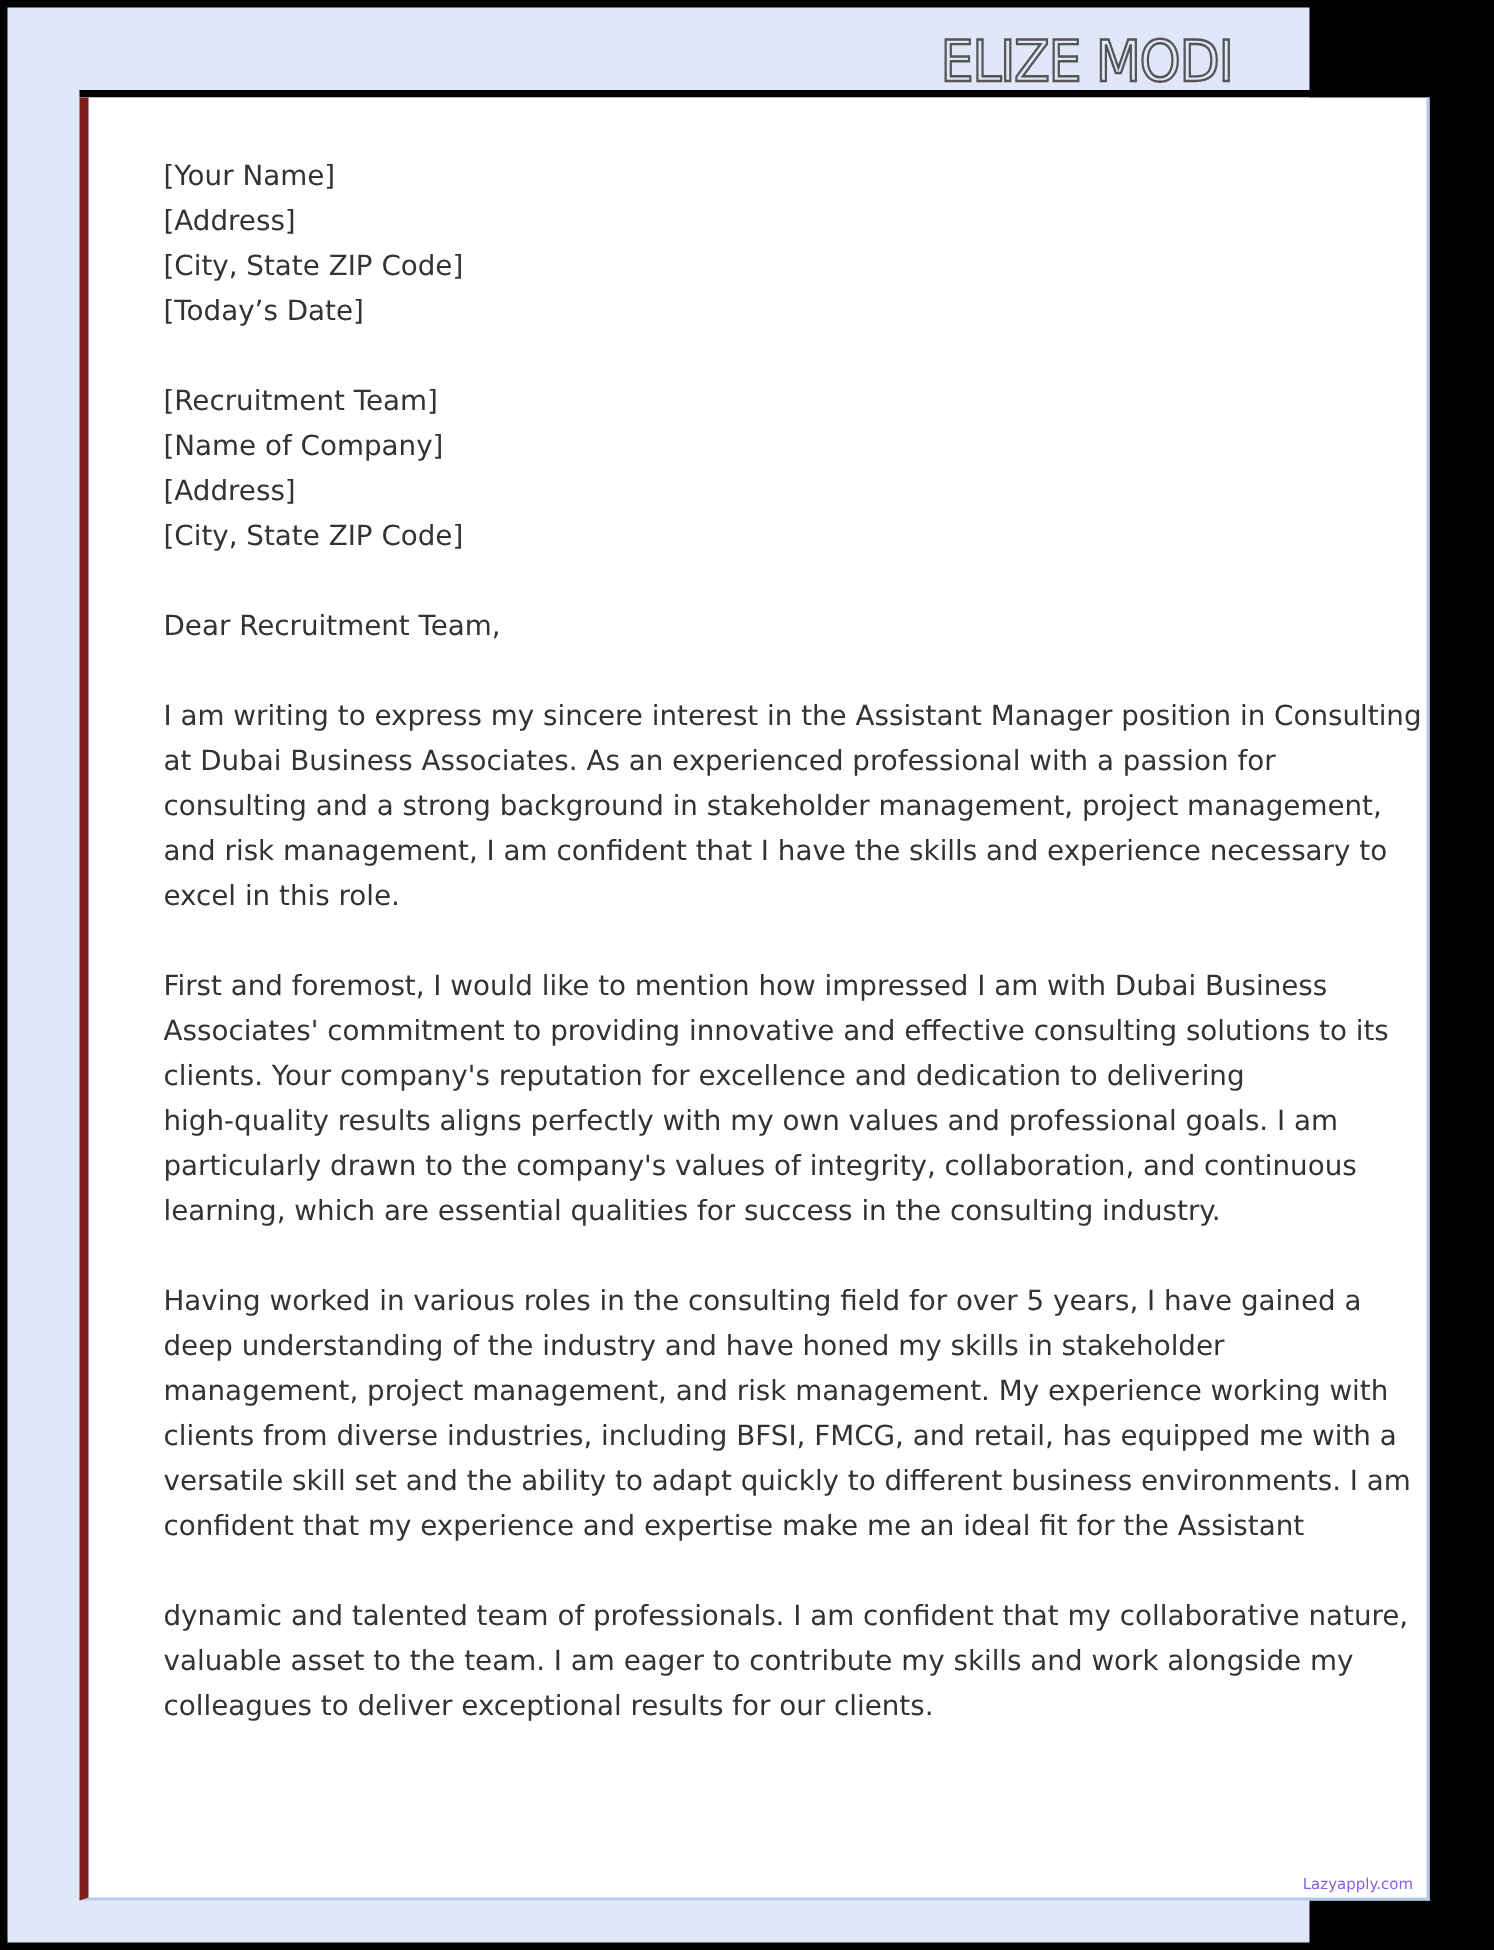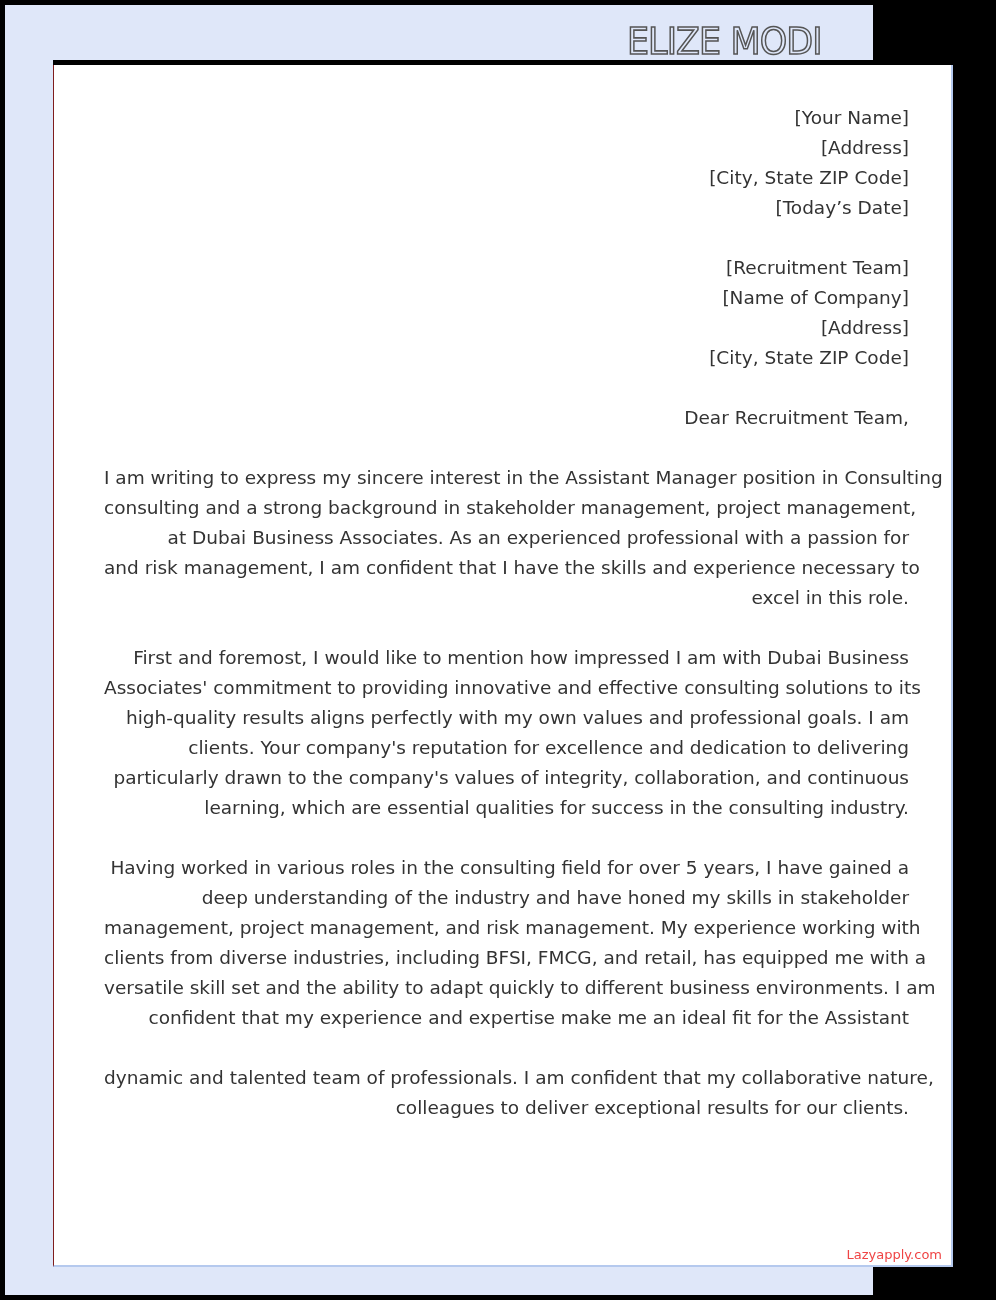--- a/index.html
+++ b/index.html
@@ -33,42 +33,41 @@
       position: absolute;
       left: 48px; top: 55px;
       width: 900px; height: 5px;
       background: #000;
     }
     .page {
       position: absolute;
       left: 48px; top: 60px;
       width: 900px; height: 1202px;
       background: #fff;
-      border-left: 1px solid #7f1d1d;
+      border-left: 6px solid #7f1d1d;
       border-right: 2px solid #b5c9ee;
       border-bottom: 2px solid #b5c9ee;
       overflow: hidden;
-      text-align: right;
     }
     .content {
       position: absolute;
       left: 50px; top: 38px;
       width: 805px;
       font-size: 18.5px;
       line-height: 30px;
       color: #333;
     }
     .block { margin-bottom: 30px; }
     .line { display: block; white-space: nowrap; }
     .para { margin-bottom: 30px; }
     .watermark {
       position: absolute;
       right: 9px; bottom: 3px;
-      font-size: 13px;
-      color: #ef4444;
+      font-size: 10px;
+      color: #8b5cf6;
       background: #fff;
       padding-left: 4px;
     }
   </style>
 </head>
 <body>
 
 <div class="frame">
   <div class="name">ELIZE MODI</div>
   <div class="top-rule"></div>
@@ -89,45 +88,46 @@
         <span class="line">[Address]</span>
         <span class="line">[City, State ZIP Code]</span>
       </div>
 
       <div class="block">
         <span class="line">Dear Recruitment Team,</span>
       </div>
 
       <div class="para">
         <span class="line">I am writing to express my sincere interest in the Assistant Manager position in Consulting</span>
+        <span class="line">at Dubai Business Associates. As an experienced professional with a passion for</span>
         <span class="line">consulting and a strong background in stakeholder management, project management,</span>
-        <span class="line">at Dubai Business Associates. As an experienced professional with a passion for</span>
         <span class="line">and risk management, I am confident that I have the skills and experience necessary to</span>
         <span class="line">excel in this role.</span>
       </div>
 
       <div class="para">
         <span class="line">First and foremost, I would like to mention how impressed I am with Dubai Business</span>
         <span class="line">Associates' commitment to providing innovative and effective consulting solutions to its</span>
+        <span class="line">clients. Your company's reputation for excellence and dedication to delivering</span>
         <span class="line">high-quality results aligns perfectly with my own values and professional goals. I am</span>
-        <span class="line">clients. Your company's reputation for excellence and dedication to delivering</span>
         <span class="line">particularly drawn to the company's values of integrity, collaboration, and continuous</span>
         <span class="line">learning, which are essential qualities for success in the consulting industry.</span>
       </div>
 
       <div class="para">
         <span class="line">Having worked in various roles in the consulting field for over 5 years, I have gained a</span>
         <span class="line">deep understanding of the industry and have honed my skills in stakeholder</span>
         <span class="line">management, project management, and risk management. My experience working with</span>
         <span class="line">clients from diverse industries, including BFSI, FMCG, and retail, has equipped me with a</span>
         <span class="line">versatile skill set and the ability to adapt quickly to different business environments. I am</span>
         <span class="line">confident that my experience and expertise make me an ideal fit for the Assistant</span>
       </div>
 
       <div class="para">
         <span class="line">dynamic and talented team of professionals. I am confident that my collaborative nature,</span>
+        <span class="line">valuable asset to the team. I am eager to contribute my skills and work alongside my</span>
         <span class="line">colleagues to deliver exceptional results for our clients.</span>
       </div>
 
     </div>
     <div class="watermark">Lazyapply.com</div>
   </div>
 </div>
 
 </body></html>

